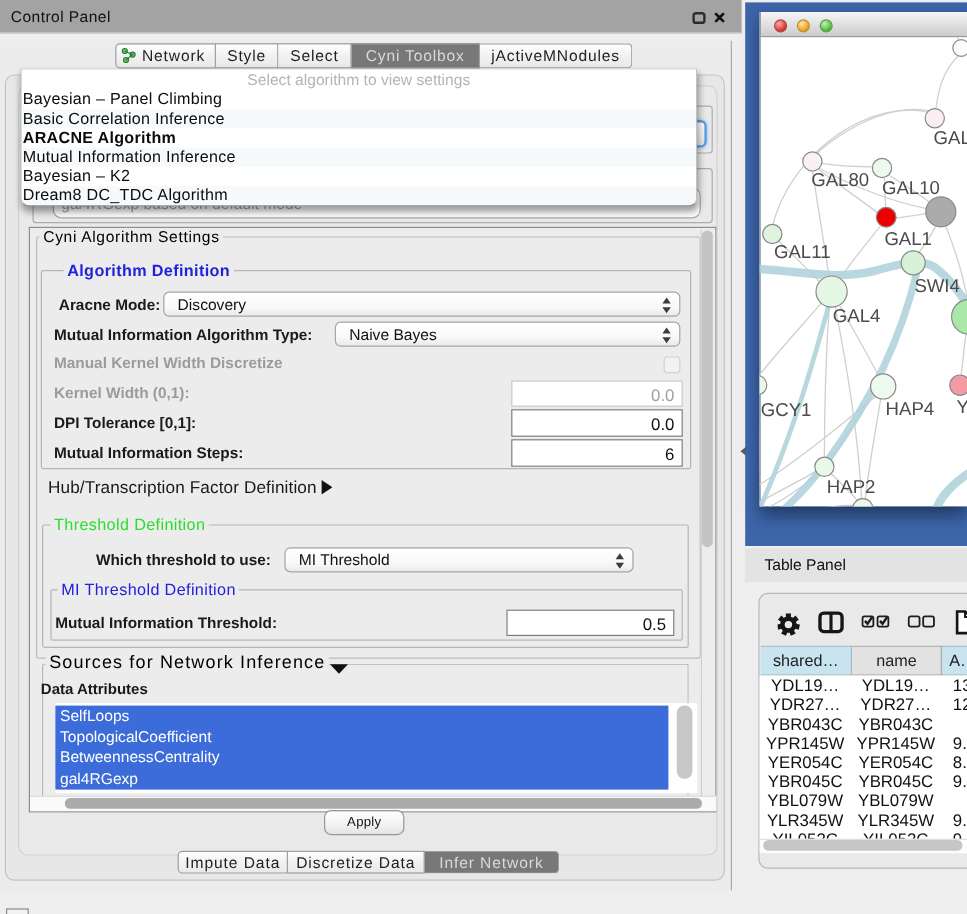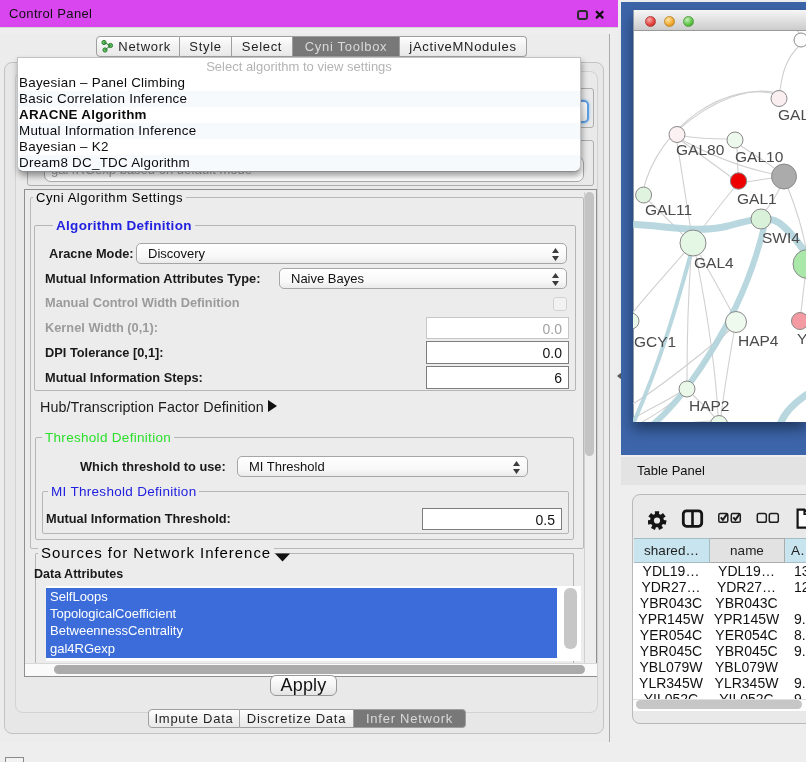--- a/index.html
+++ b/index.html
@@ -1,21 +1,21 @@
 <!DOCTYPE html>
 <html><head>
 <meta charset="utf-8">
 <style>
   * { margin:0; padding:0; box-sizing:border-box; }
   html,body { width:806px; height:762px; overflow:hidden; }
   body { font-family:"Liberation Sans", sans-serif; background:#eeeeee; position:relative; }
   .abs { position:absolute; }
 
   
-  #titlebar { left:0; top:5; width:618px; height:28px; background:#d946ef; border-bottom:1px solid #d6d6d5; }
+  #titlebar { left:0; top:5; width:618px; height:28px; background:#a3a3a3; border-bottom:1px solid #d6d6d5; }
   #titlebar .t { position:absolute; left:9px; top:6px; font-size:13px; letter-spacing:0.35px; color:#111; }
   #cp-body { left:0; top:34px; width:610px; height:708px; background:#ececec; border-right:1px solid #ababab; }
 
   
   .tabrow { left:96px; top:36px; height:21px; display:flex; font-size:13px; letter-spacing:0.7px; color:#1f1f1f; }
   .tab { border:1px solid #9f9f9f; border-left:none; background:linear-gradient(#ffffff,#f2f2f2 45%,#e9e9e9); line-height:19px; white-space:nowrap; text-align:center; }
   .tab.first { border-left:1px solid #9f9f9f; border-radius:4px 0 0 4px; }
   .tab.last { border-radius:0 4px 4px 0; }
   .tab.sel { background:#787878; color:#d9d9d9; }
 
@@ -59,21 +59,21 @@
 
   .chk { position:absolute; width:14px; height:14px; border:1px solid #d2d2d2; border-radius:3px; background:#f2f2f2; }
 
   
   #datalist { left:46px; top:586px; width:535px; height:75px; background:#fff; overflow:hidden; }
   .listsel { position:absolute; left:0px; top:2px; width:511px; height:70px; background:#3b6cd9; }
   .listsel div { font-size:13px; color:#fff; padding-left:4px; height:17.2px; line-height:17.2px; }
   #list-thumb { position:absolute; right:4px; top:2px; width:13px; height:61px; background:#c7c7c7; border-radius:6px; }
 
   
-  #applybtn { left:270px; top:675px; width:67px; height:21px; border:1px solid #989898; border-radius:6px; background:linear-gradient(#ffffff,#f4f4f4 50%,#e4e4e4); font-size:18px; letter-spacing:0.2px; color:#111; text-align:center; line-height:19px; }
+  #applybtn { left:270px; top:675px; width:67px; height:21px; border:1px solid #989898; border-radius:6px; background:linear-gradient(#ffffff,#f4f4f4 50%,#e4e4e4); font-size:11px; letter-spacing:0.2px; color:#111; text-align:center; line-height:19px; }
 
   
   .btabrow { left:148px; top:709px; height:19px; display:flex; font-size:13px; letter-spacing:0.75px; color:#1f1f1f; }
   .btabrow .tab { line-height:17px; }
 
   
   #popup { left:17px; top:57px; width:564px; height:115px; background:#fff; border:1px solid #c2c2c2; border-bottom:1px solid #8d8d8d; border-radius:0 0 7px 7px; box-shadow:1px 4px 6px rgba(0,0,0,.38); overflow:hidden; }
   #popup .hint { text-align:center; color:#b4b4b4; font-size:13px; height:17px; line-height:17px; }
   #popup .it { font-size:13.4px; letter-spacing:0.25px; color:#0c0c0c; height:16px; line-height:16px; padding-left:1px; white-space:nowrap; }
   #popup .it.alt { background:#f7fafc; }
@@ -115,25 +115,25 @@
 <div class="abs tborder" id="gSettings">
     <span class="tlabel" style="left:2px; letter-spacing:0.55px;">Cyni Algorithm Settings</span>
 
   <div class="tborder" style="position:absolute" id="gAlgdef">
       <span class="tlabel blue-t" style="left:18px;font-weight:bold;">Algorithm Definition</span>
     </div>
   <div class="lbl" style="left:18px; top:48px;">Aracne Mode:</div>
   <div class="combo" style="left:105px; top:45px; width:431px;">Discovery<svg width="9" height="15" viewBox="0 0 9 15">
         <path d="M4.5 1 L8 6 H1 Z M4.5 14 L1 9 H8 Z" fill="#3c3c3c"></path>
       </svg></div>
-  <div class="lbl" style="left:14px; top:73px;">Mutual Information Attributes Type:</div>
+  <div class="lbl" style="left:14px; top:73px;">Mutual Information Algorithm Type:</div>
   <div class="combo" style="left:248px; top:70px; width:288px;">Naive Bayes<svg width="9" height="15" viewBox="0 0 9 15">
         <path d="M4.5 1 L8 6 H1 Z M4.5 14 L1 9 H8 Z" fill="#3c3c3c"></path>
       </svg></div>
-  <div class="lbl dis" style="left:14px; top:97px;">Manual Control Width Definition</div>
+  <div class="lbl dis" style="left:14px; top:97px;">Manual Kernel Width Discretize</div>
   <div class="chk" style="left:522px; top:99px;"></div>
   <div class="lbl dis" style="left:14px; top:122px;">Kernel Width (0,1):</div>
   <div class="tfield dis" style="left:395px; top:119px; width:143px; height:22px;">0.0</div>
   <div class="lbl" style="left:14px; top:147px;">DPI Tolerance [0,1]:</div>
   <div class="tfield" style="left:395px; top:143px; width:143px;">0.0</div>
   <div class="lbl" style="left:14px; top:172px;">Mutual Information Steps:</div>
   <div class="tfield" style="left:395px; top:168px; width:143px;">6</div>
 
   <div class="shead" style="left:9px; top:201px; font-size:14.3px;">Hub/Transcription Factor Definition</div>
   <svg style="position:absolute;left:236px;top:202px" width="11" height="12" viewBox="0 0 11 12">

